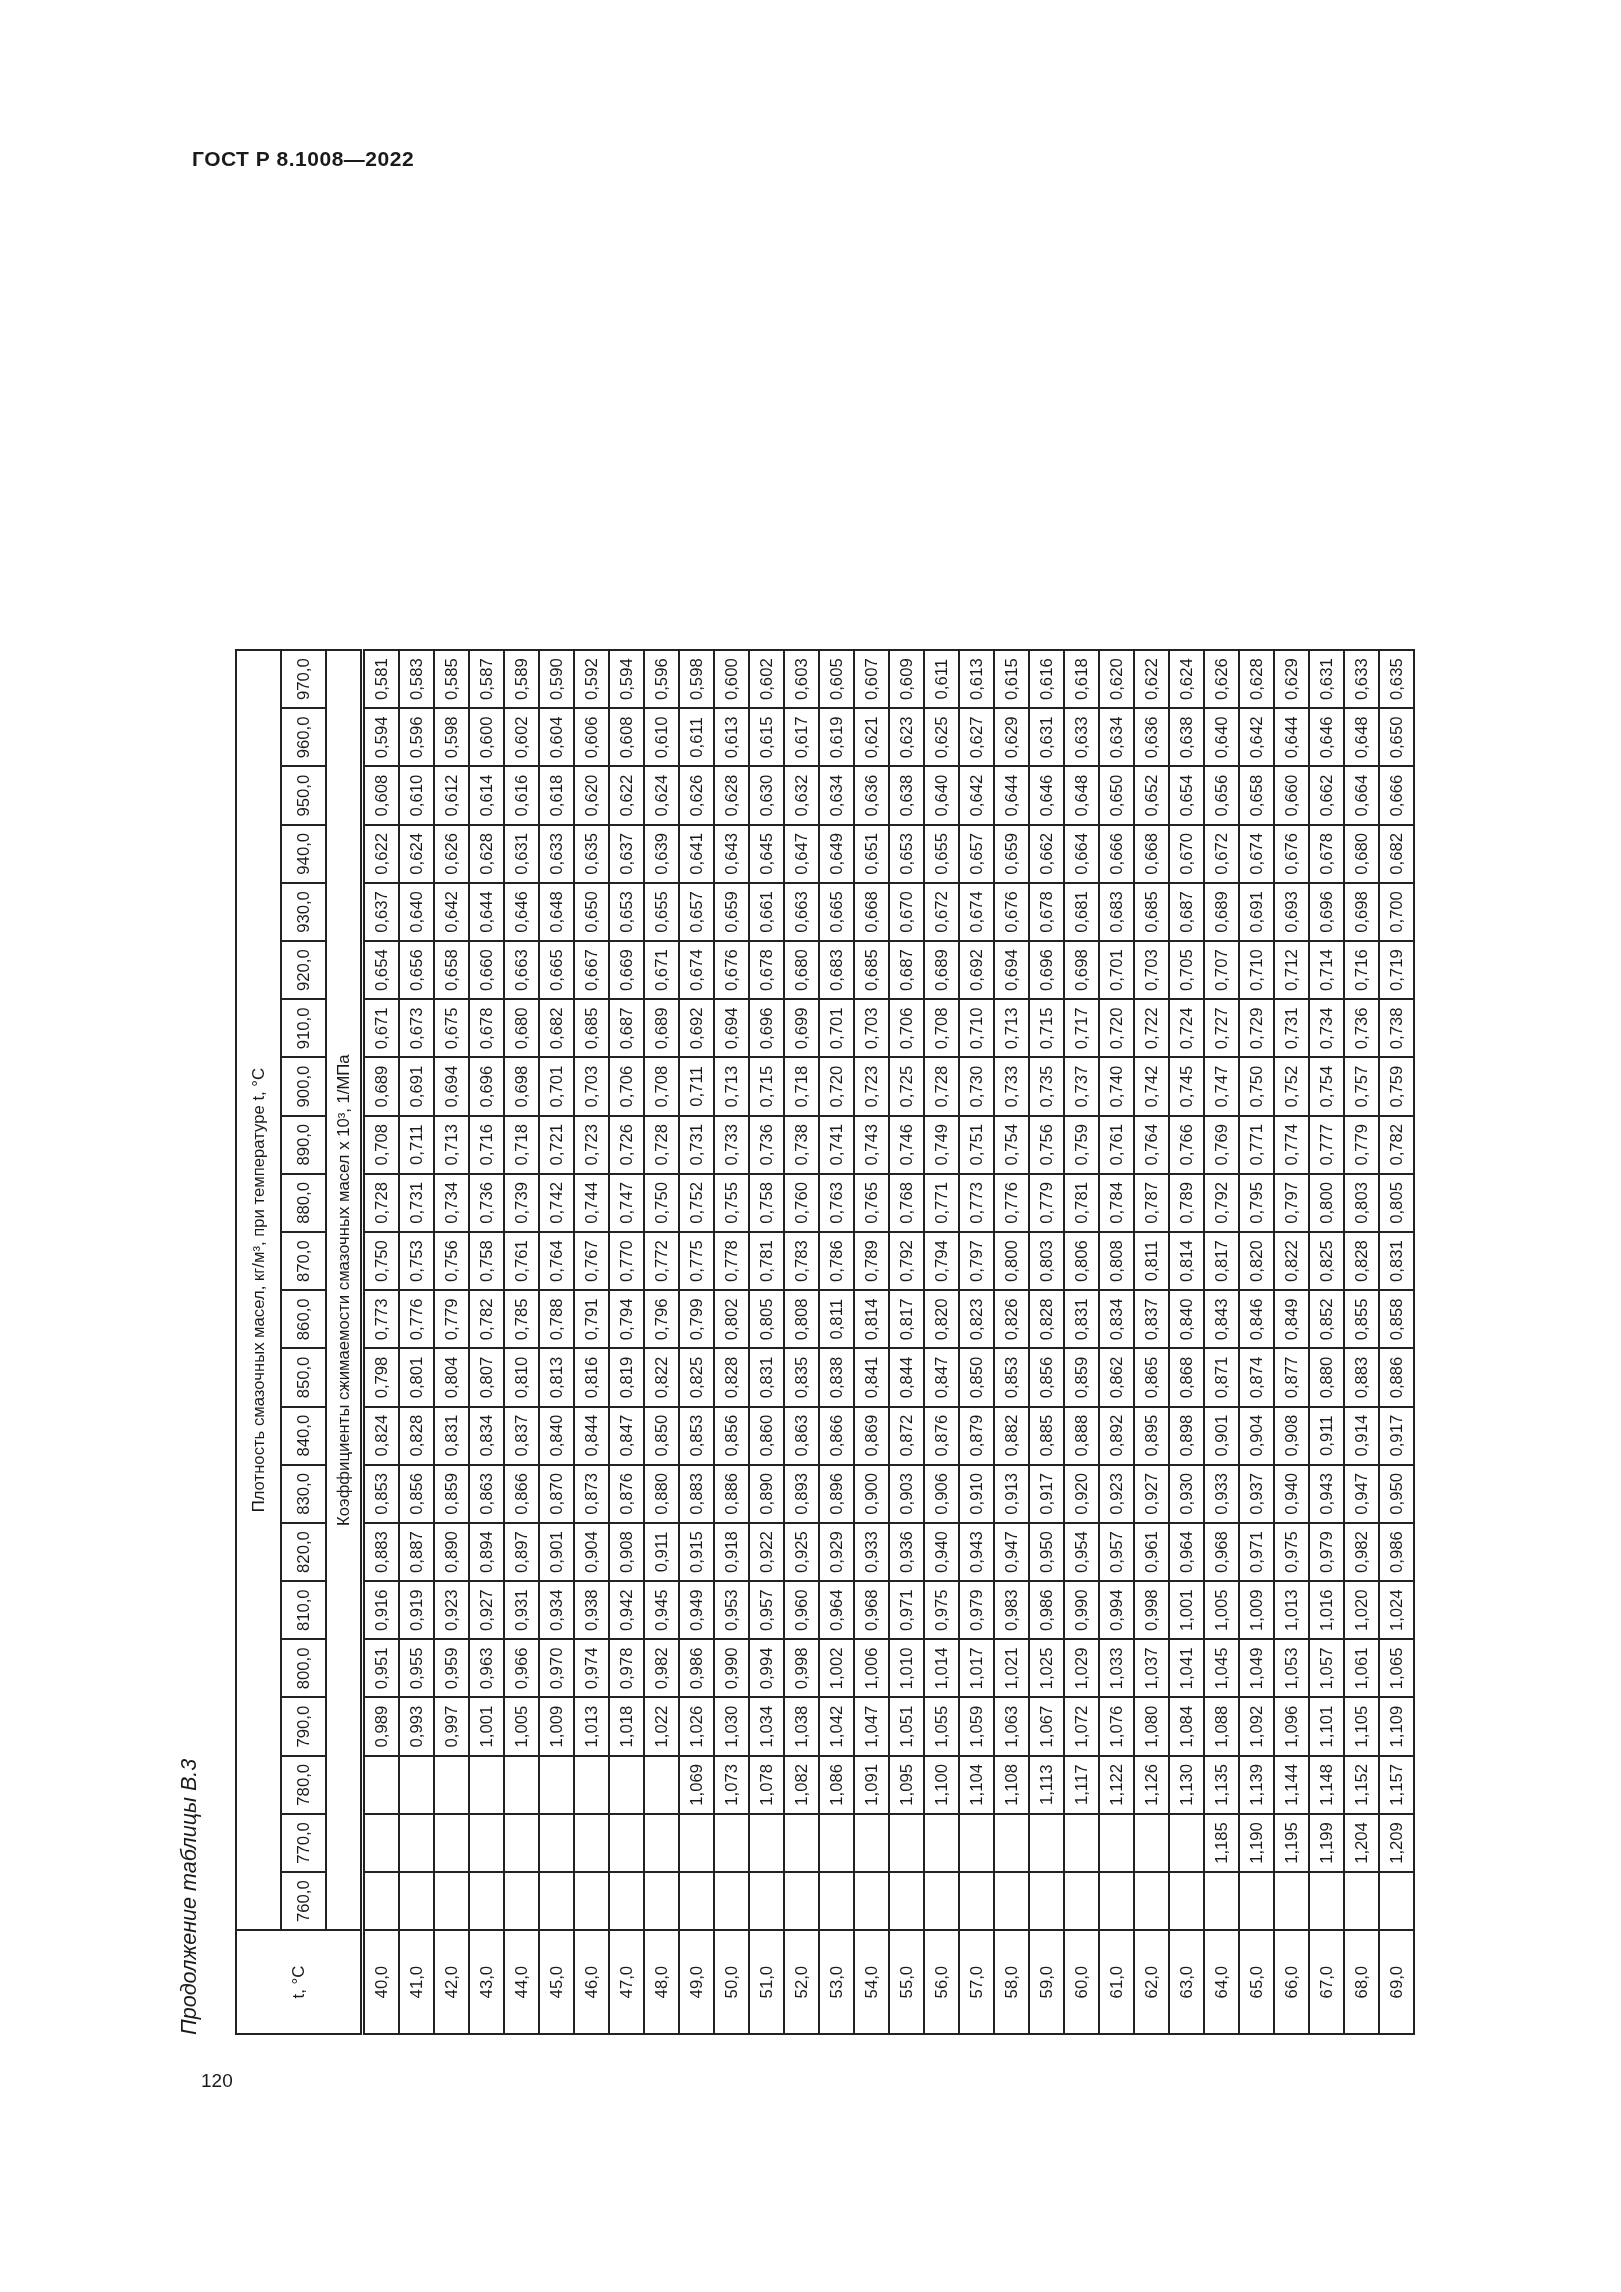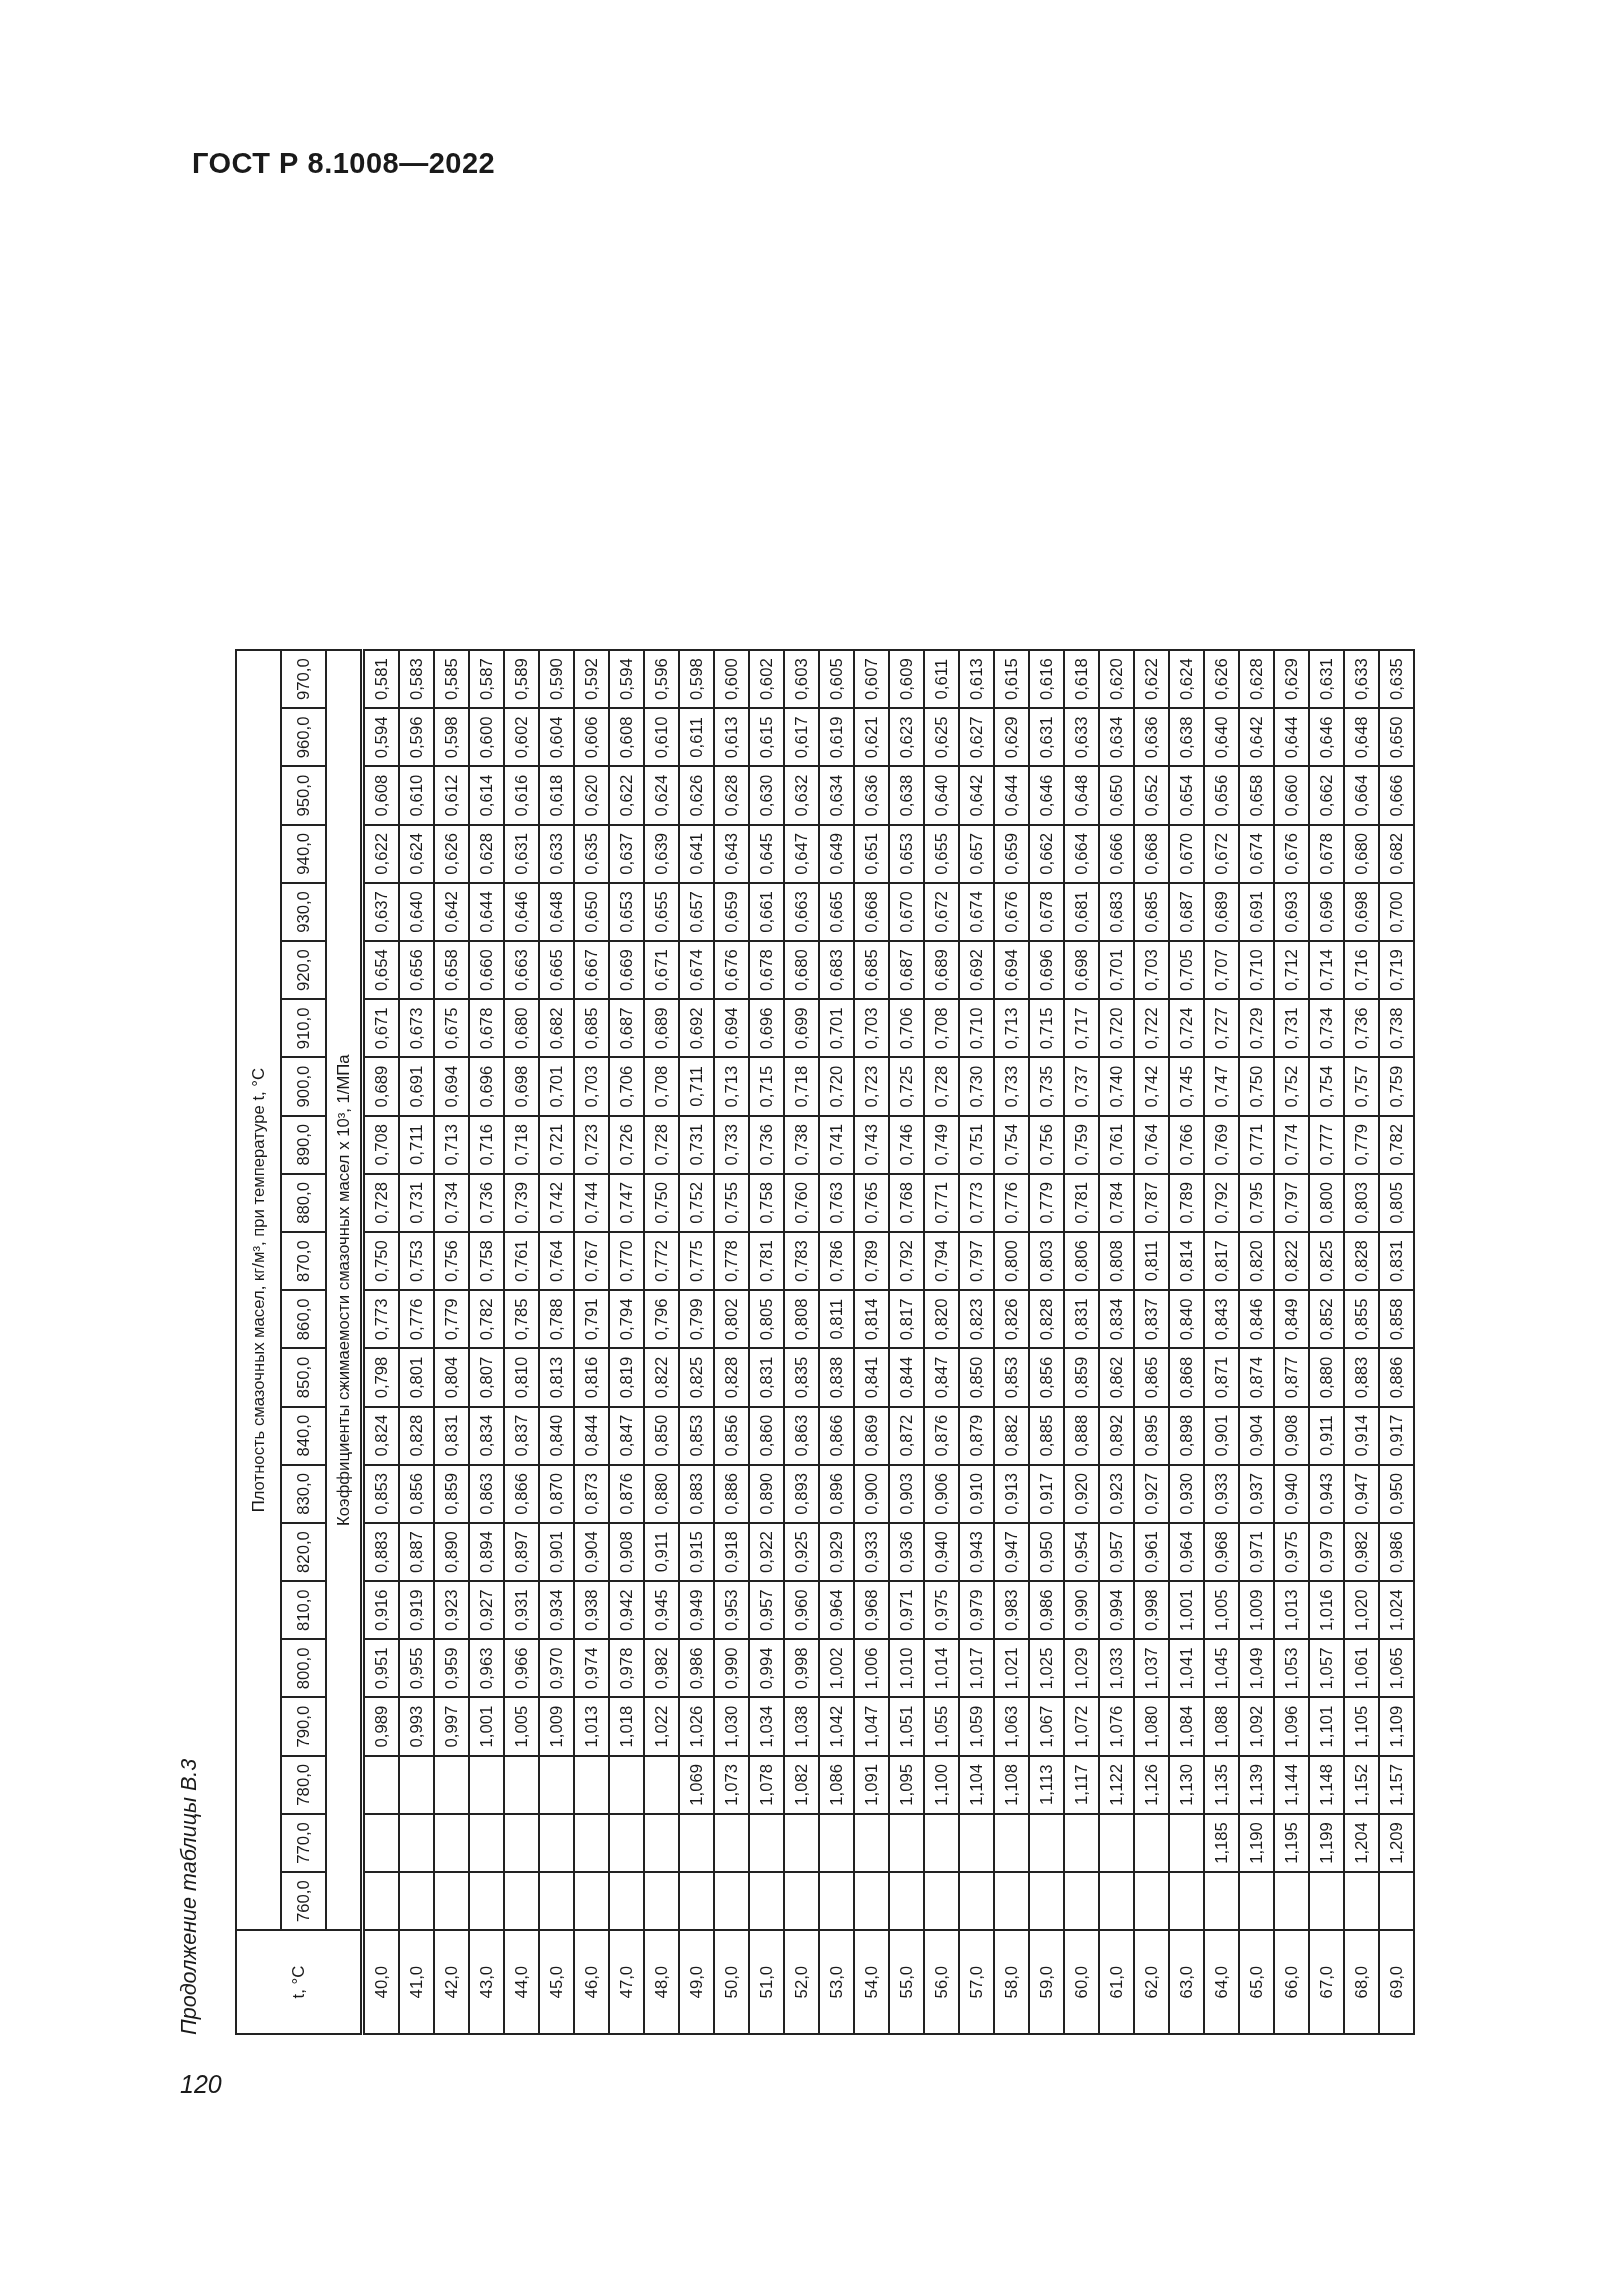--- a/index.html
+++ b/index.html
@@ -1,18 +1,18 @@
 <!DOCTYPE html>
 <html><head>
 <meta charset="utf-8">
 <style>
   html, body { margin:0; padding:0; background:#fff; }
   body { width:1621px; height:2293px; position:relative; overflow:hidden; font-family:"Liberation Sans", sans-serif; color:#1a1a1a; }
-  .doc-title { position:absolute; left:192px; top:147px; font-weight:bold; font-size:29px; letter-spacing:0.5px; }
-  .page-num { position:absolute; left:180px; top:2070px; font-size:25px;font-style:italic; }
+  .doc-title { position:absolute; left:192px; top:147px; font-weight:bold; font-size:21px; letter-spacing:0.5px; }
+  .page-num { position:absolute; left:201px; top:2070px; font-size:19px; }
   .rot-wrap { position:absolute; left:235px; top:2035px; transform-origin:0 0; transform:rotate(-90deg); }
   .caption { font-style:italic; font-size:21.6px; position:absolute; left:0; top:-59px; white-space:nowrap; }
   table { border-collapse:collapse; table-layout:fixed; }
   td, th { border:2.9px solid #222; font-size:16.7px; text-align:center; padding:0; height:33px; font-weight:normal; white-space:nowrap; }
   th { height:43px; }
   .t-col { width:120px; }
   .d-col { width:60px; }
   .sub-row th { height:33px; }
   .dbl-top td { border-top:5.9px double #222; }
 </style>

